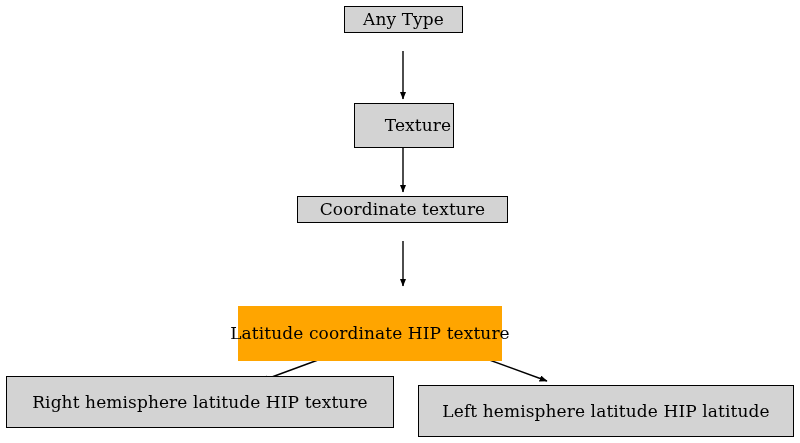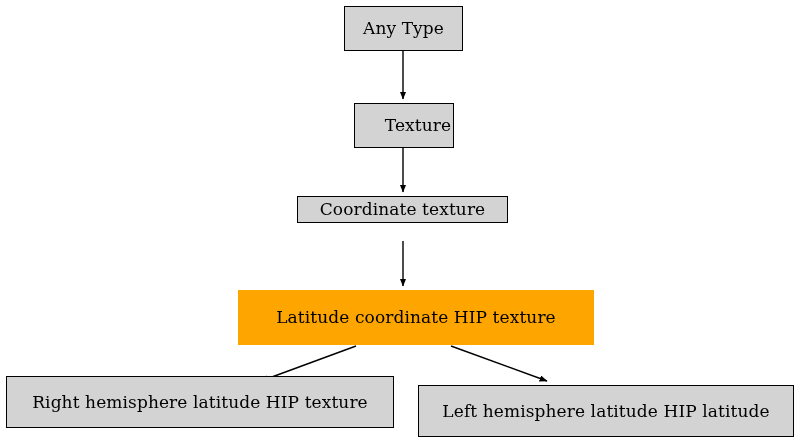--- a/index.html
+++ b/index.html
@@ -55,33 +55,33 @@
         <path d="M0,0 L8,3.2 L0,6.4 z" fill="#000000"></path>
       </marker>
     </defs>
     <line x1="403" y1="51" x2="403" y2="99" stroke="#000000" stroke-width="1.4" marker-end="url(#arrowhead)"></line>
     <line x1="403" y1="148" x2="403" y2="192" stroke="#000000" stroke-width="1.4" marker-end="url(#arrowhead)"></line>
     <line x1="403" y1="241" x2="403" y2="286" stroke="#000000" stroke-width="1.4" marker-end="url(#arrowhead)"></line>
     <line x1="356" y1="346" x2="261" y2="381" stroke="#000000" stroke-width="1.4" marker-end="url(#arrowhead)"></line>
     <line x1="451" y1="346" x2="547" y2="381" stroke="#000000" stroke-width="1.4" marker-end="url(#arrowhead)"></line>
   </svg>
 
-  <div class="node" style="left:344px; top:6px; width:119px; height:45px;">
+  <div class="node" style="left:344px; top:6px; width:119px; height:27px;">
     <span class="node-label">Any Type</span>
   </div>
 
   <div class="node" style="left:354px; top:103px; width:100px; height:45px;padding-left:28px;">
     <span class="node-label">Texture</span>
   </div>
 
   <div class="node" style="left:297px; top:196px; width:211px; height:27px;">
     <span class="node-label">Coordinate texture</span>
   </div>
 
-  <div class="node highlight" style="left:238px; top:290px; width:356px; height:55px;">
+  <div class="node highlight" style="left:238px; top:306px; width:264px; height:55px;">
     <span class="node-label">Latitude coordinate HIP texture</span>
   </div>
 
   <div class="node" style="left:6px; top:376px; width:388px; height:52px;">
     <span class="node-label">Right hemisphere latitude HIP texture</span>
   </div>
 
   <div class="node" style="left:418px; top:385px; width:376px; height:52px;">
     <span class="node-label">Left hemisphere latitude HIP latitude</span>
   </div>

